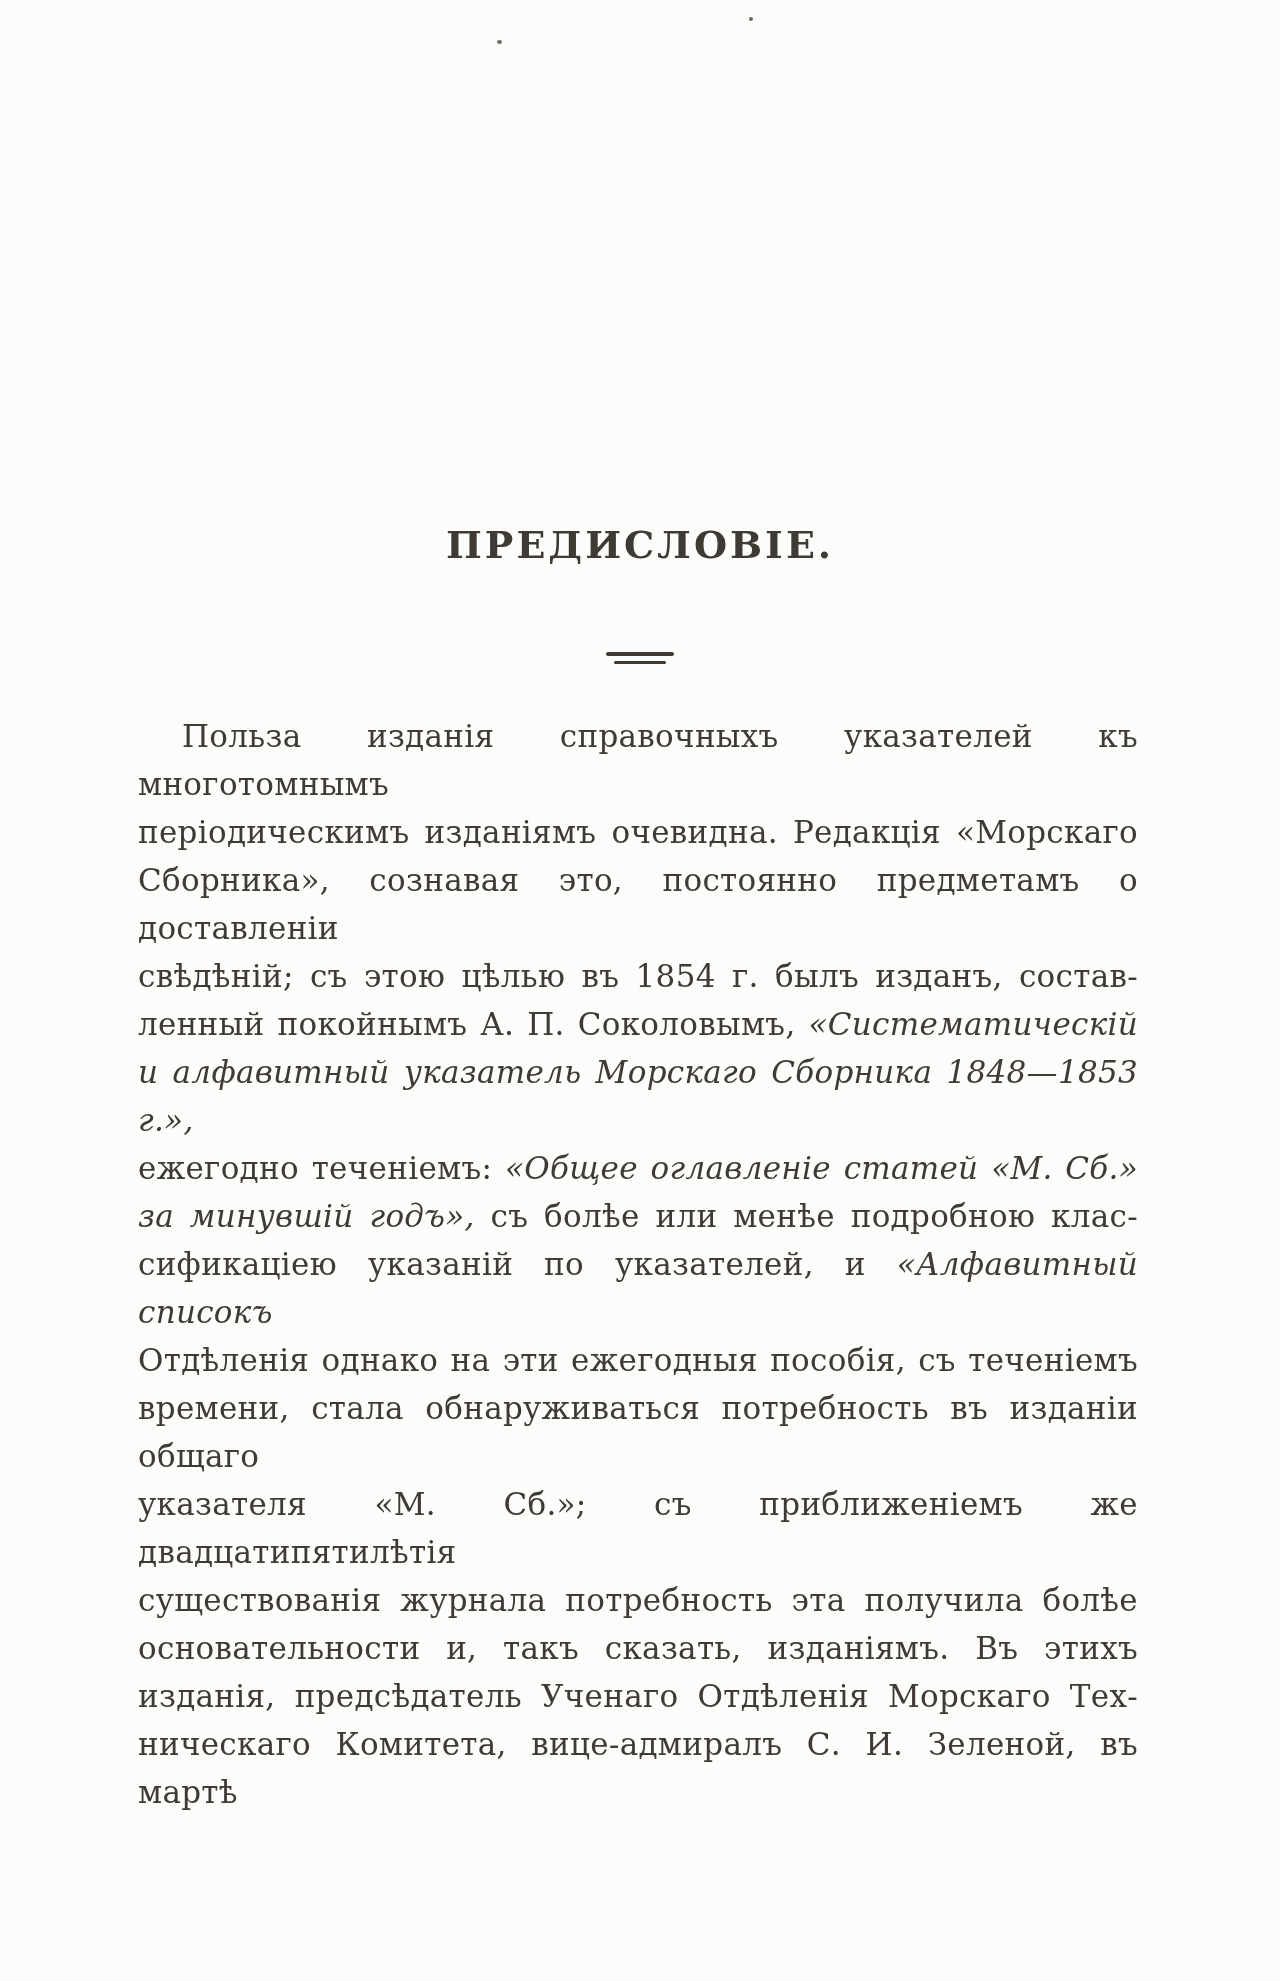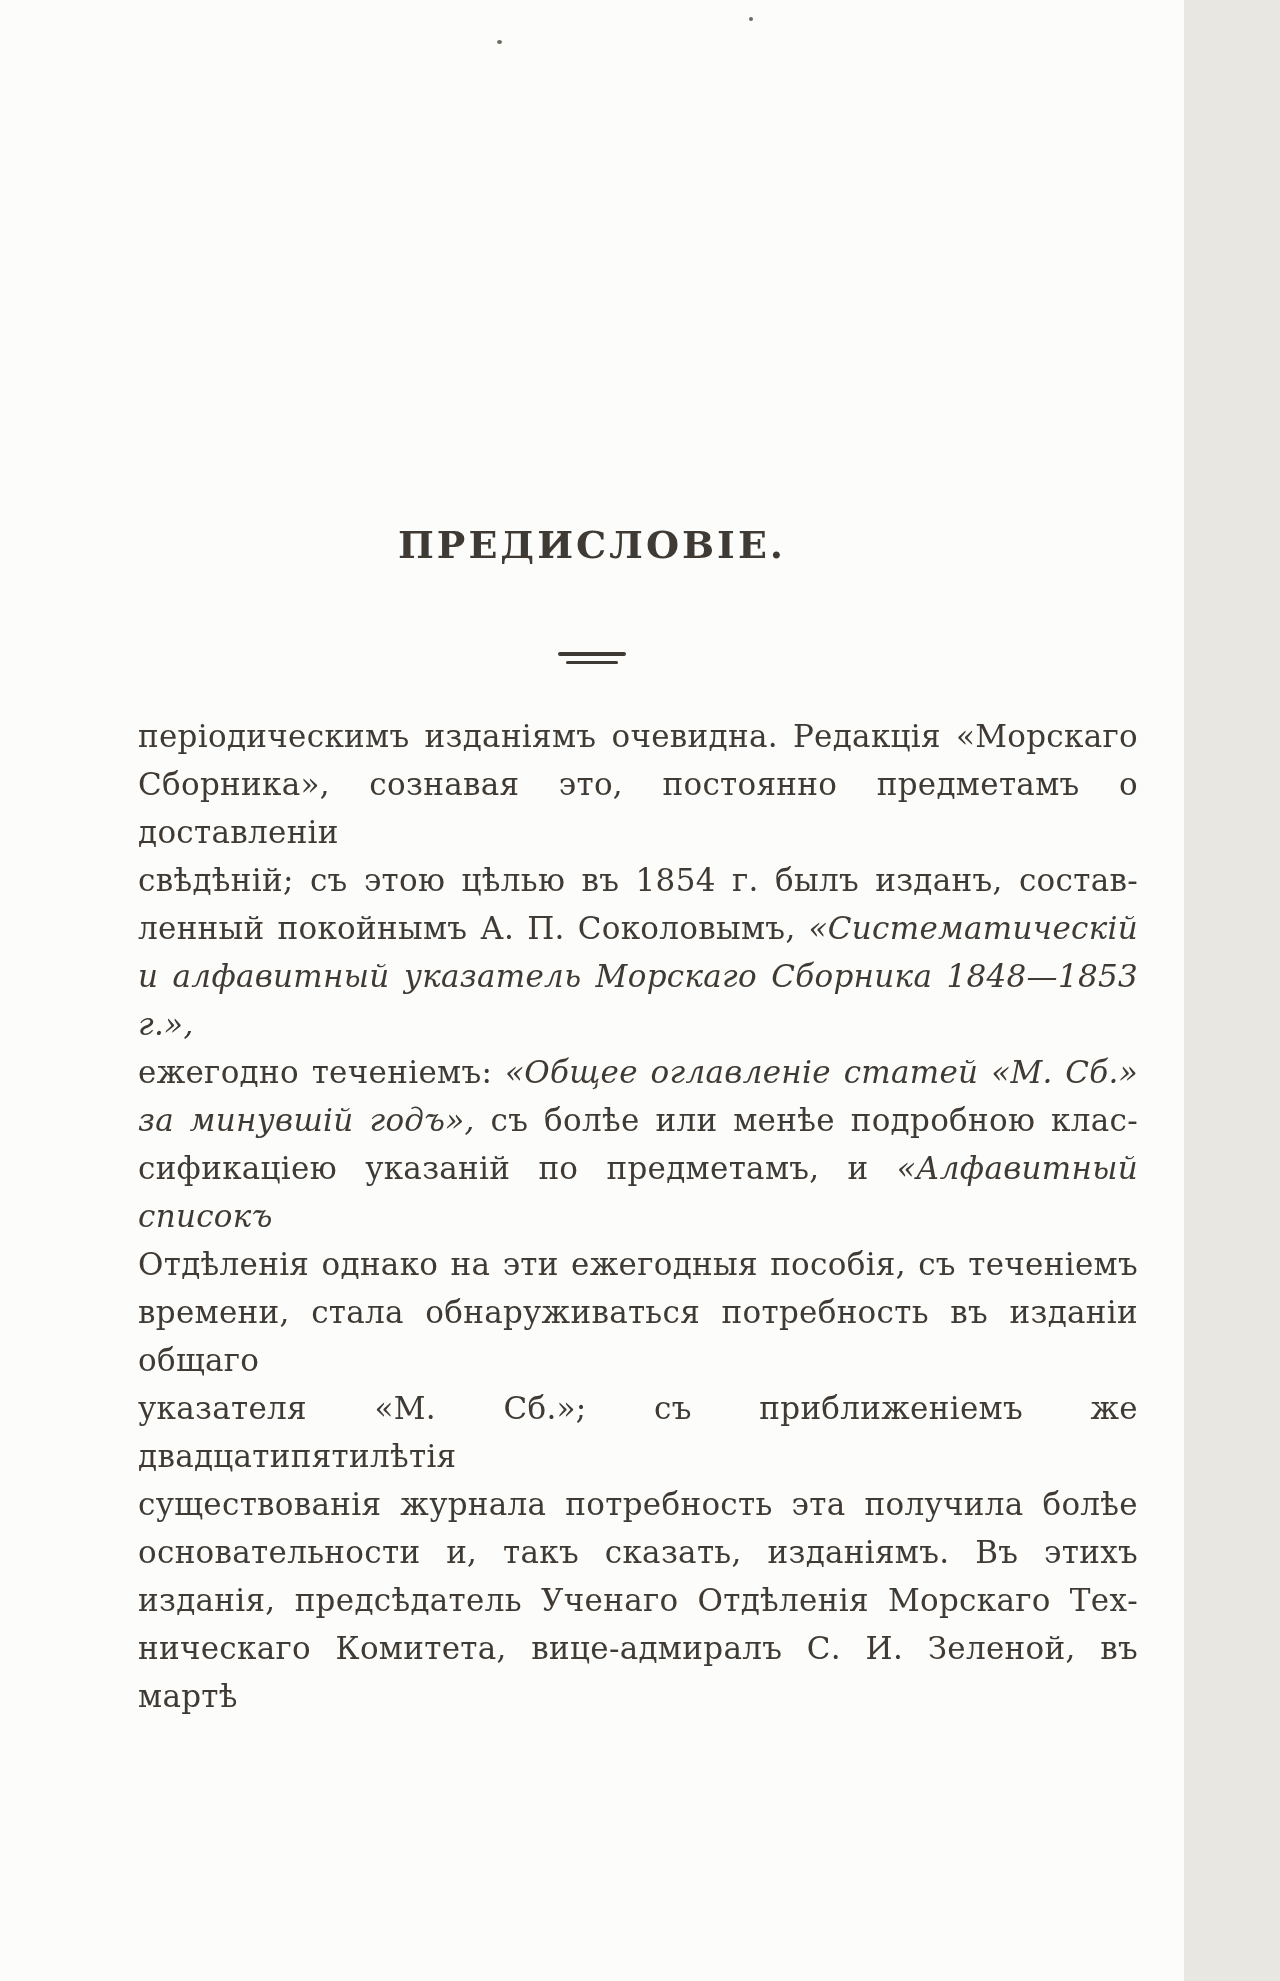--- a/index.html
+++ b/index.html
@@ -6,21 +6,21 @@
   html, body { margin: 0; padding: 0; }
   body {
     width: 1280px;
     height: 1981px;
     background: #e9e7e2;
     font-family: "DejaVu Serif", serif;
   }
   .scan-page {
     position: absolute;
     top: 0; left: 0;
-    width: 1184px;
+    width: 1280px;
     height: 1981px;
     background: var(--paper, #fcfcfa);
     overflow: hidden;
     color: var(--ink, #3f3a34);
   }
   .title {
     position: absolute;
     top: 522px;
     left: 0;
     width: 100%;
@@ -78,28 +78,29 @@
   <div class="speck s2"></div>
 
   <h1 class="title">ПРЕДИСЛОВІЕ.</h1>
 
   <div class="divider">
     <div class="bar bar1"></div>
     <div class="bar bar2"></div>
   </div>
 
   <div class="paragraph">
+      <div class="text-line indent"><span class="run">Польза изданія справочныхъ указателей къ многотомнымъ</span></div>
       <div class="text-line"><span class="run">періодическимъ изданіямъ очевидна. Редакція «Морскаго</span></div>
       <div class="text-line"><span class="run">Сборника», сознавая это, постоянно предметамъ о доставленіи</span></div>
       <div class="text-line"><span class="run">свѣдѣній; съ этою цѣлью въ 1854 г. былъ изданъ, состав-</span></div>
       <div class="text-line"><span class="run">ленный покойнымъ А. П. Соколовымъ, </span><span class="run italic">«Систематическій</span></div>
       <div class="text-line"><span class="run italic">и алфавитный указатель Морскаго Сборника 1848—1853 г.»,</span></div>
       <div class="text-line"><span class="run">ежегодно теченіемъ: </span><span class="run italic">«Общее оглавленіе статей «М. Сб.»</span></div>
       <div class="text-line"><span class="run italic">за минувшій годъ»,</span><span class="run"> съ болѣе или менѣе подробною клас-</span></div>
-      <div class="text-line"><span class="run">сификаціею указаній по предметамъ, и </span><span class="run italic">«Алфавитный списокъ</span></div>
+      <div class="text-line"><span class="run">сификаціею указаній по указателей, и </span><span class="run italic">«Алфавитный списокъ</span></div>
       <div class="text-line"><span class="run">Отдѣленія однако на эти ежегодныя пособія, съ теченіемъ</span></div>
       <div class="text-line"><span class="run">времени, стала обнаруживаться потребность въ изданіи общаго</span></div>
       <div class="text-line"><span class="run">указателя «М. Сб.»; съ приближеніемъ же двадцатипятилѣтія</span></div>
       <div class="text-line"><span class="run">существованія журнала потребность эта получила болѣе</span></div>
       <div class="text-line"><span class="run">основательности и, такъ сказать, изданіямъ. Въ этихъ</span></div>
       <div class="text-line"><span class="run">изданія, предсѣдатель Ученаго Отдѣленія Морскаго Тех-</span></div>
       <div class="text-line"><span class="run">ническаго Комитета, вице-адмиралъ С. И. Зеленой, въ мартѣ</span></div>
     </div>
 </div>
 

